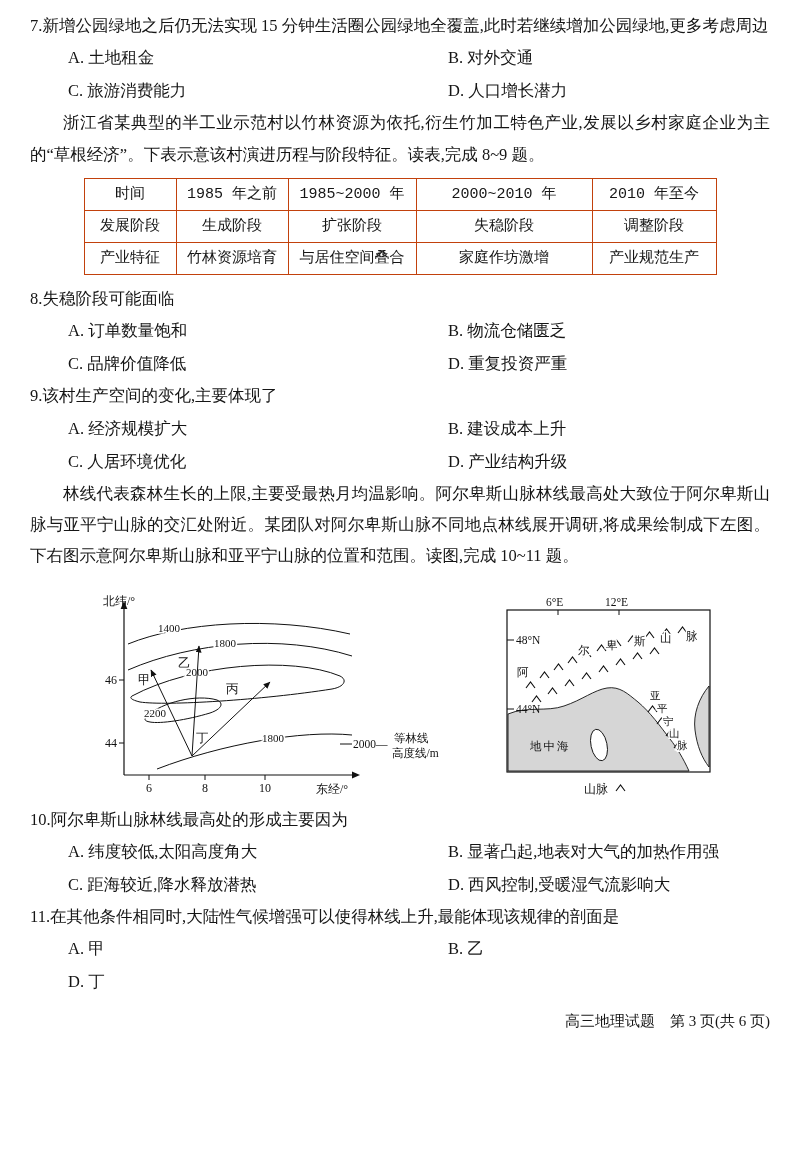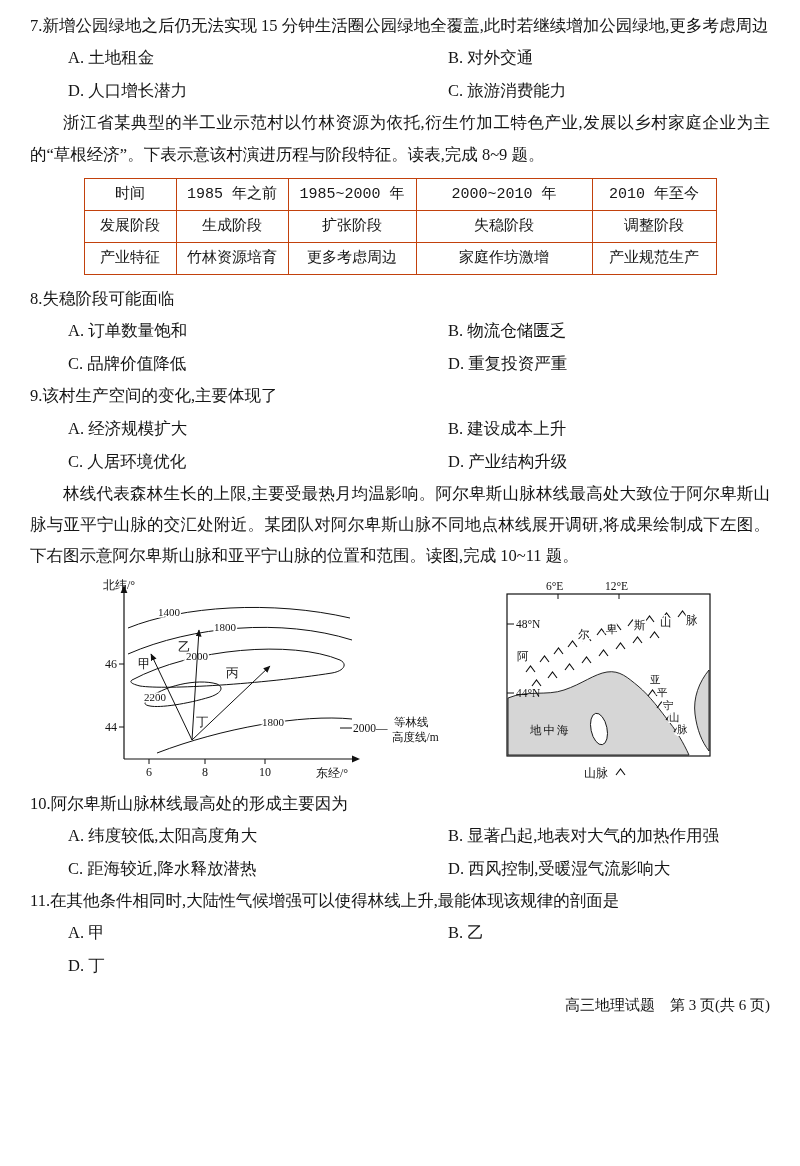--- a/index.html
+++ b/index.html
@@ -14,39 +14,39 @@
   .options {
     display:grid; grid-template-columns:380px 1fr;
     padding-left:38px; line-height:2.0;
   }
   .passage { text-indent:2em; line-height:1.9; text-align:justify; }
   table.village { border-collapse:collapse; margin:8px auto 8px auto; }
   table.village td {
     border:1px solid #c2410c; text-align:center; vertical-align:middle;
     padding:5px 4px; font-size:15px; line-height:1.4;font-family:Liberation Mono, monospace;
   }
-  .figures { display:flex; align-items:flex-start; margin:6px 0 2px 0; }
+  .figures { display:flex; align-items:flex-start; margin:22px 0 2px 0; }
   .fig-left  { margin-left:72px; }
   .fig-right { margin-left:52px; }
   svg text { font-family:"Liberation Serif","DejaVu Serif",serif; fill:#111; }
   .halo { paint-order:stroke; stroke:#fff; stroke-width:3px; }
   .footer { text-align:right; margin-top:14px; font-size:15px; }
 </style>
 </head>
 <body>
 
 <div class="page">
 
   <section>
     <div class="qtext">7.新增公园绿地之后仍无法实现 15 分钟生活圈公园绿地全覆盖,此时若继续增加公园绿地,更多考虑周边</div>
     <div class="options">
       <span>A. 土地租金</span>
       <span>B. 对外交通</span>
+      <span>C. 旅游消费能力</span>
       <span>D. 人口增长潜力</span>
-      <span>C. 旅游消费能力</span>
     </div>
   </section>
 
   <p class="passage">浙江省某典型的半工业示范村以竹林资源为依托,衍生竹加工特色产业,发展以乡村家庭企业为主的“草根经济”。下表示意该村演进历程与阶段特征。读表,完成 8~9 题。</p>
 
   <table class="village">
     <colgroup>
       <col style="width:92px">
         <col style="width:112px">
         <col style="width:128px">
@@ -64,21 +64,21 @@
       <tr>
         <td>发展阶段</td>
         <td>生成阶段</td>
         <td>扩张阶段</td>
         <td>失稳阶段</td>
         <td>调整阶段</td>
       </tr>
       <tr>
         <td>产业特征</td>
         <td>竹林资源培育</td>
-        <td>更多考虑周边</td>
+        <td>与居住空间叠合</td>
         <td>家庭作坊激增</td>
         <td>产业规范生产</td>
       </tr>
     </tbody>
   </table>
 
   <section>
     <div class="qtext">8.失稳阶段可能面临</div>
     <div class="options">
       <span>A. 订单数量饱和</span>

